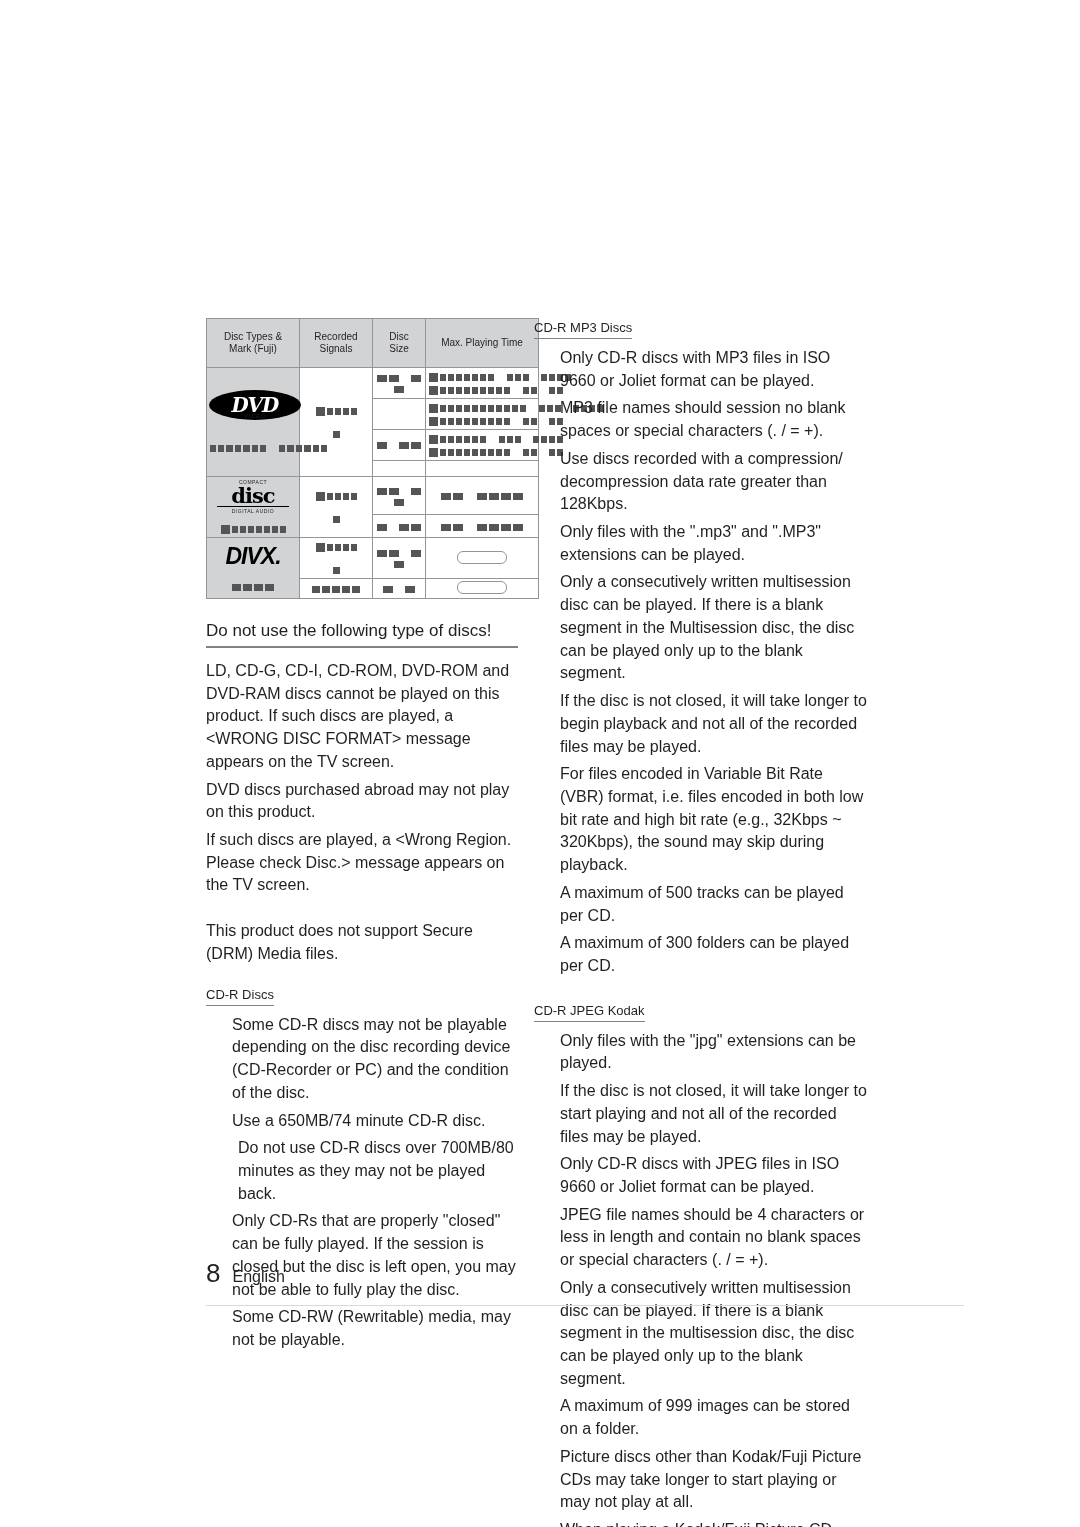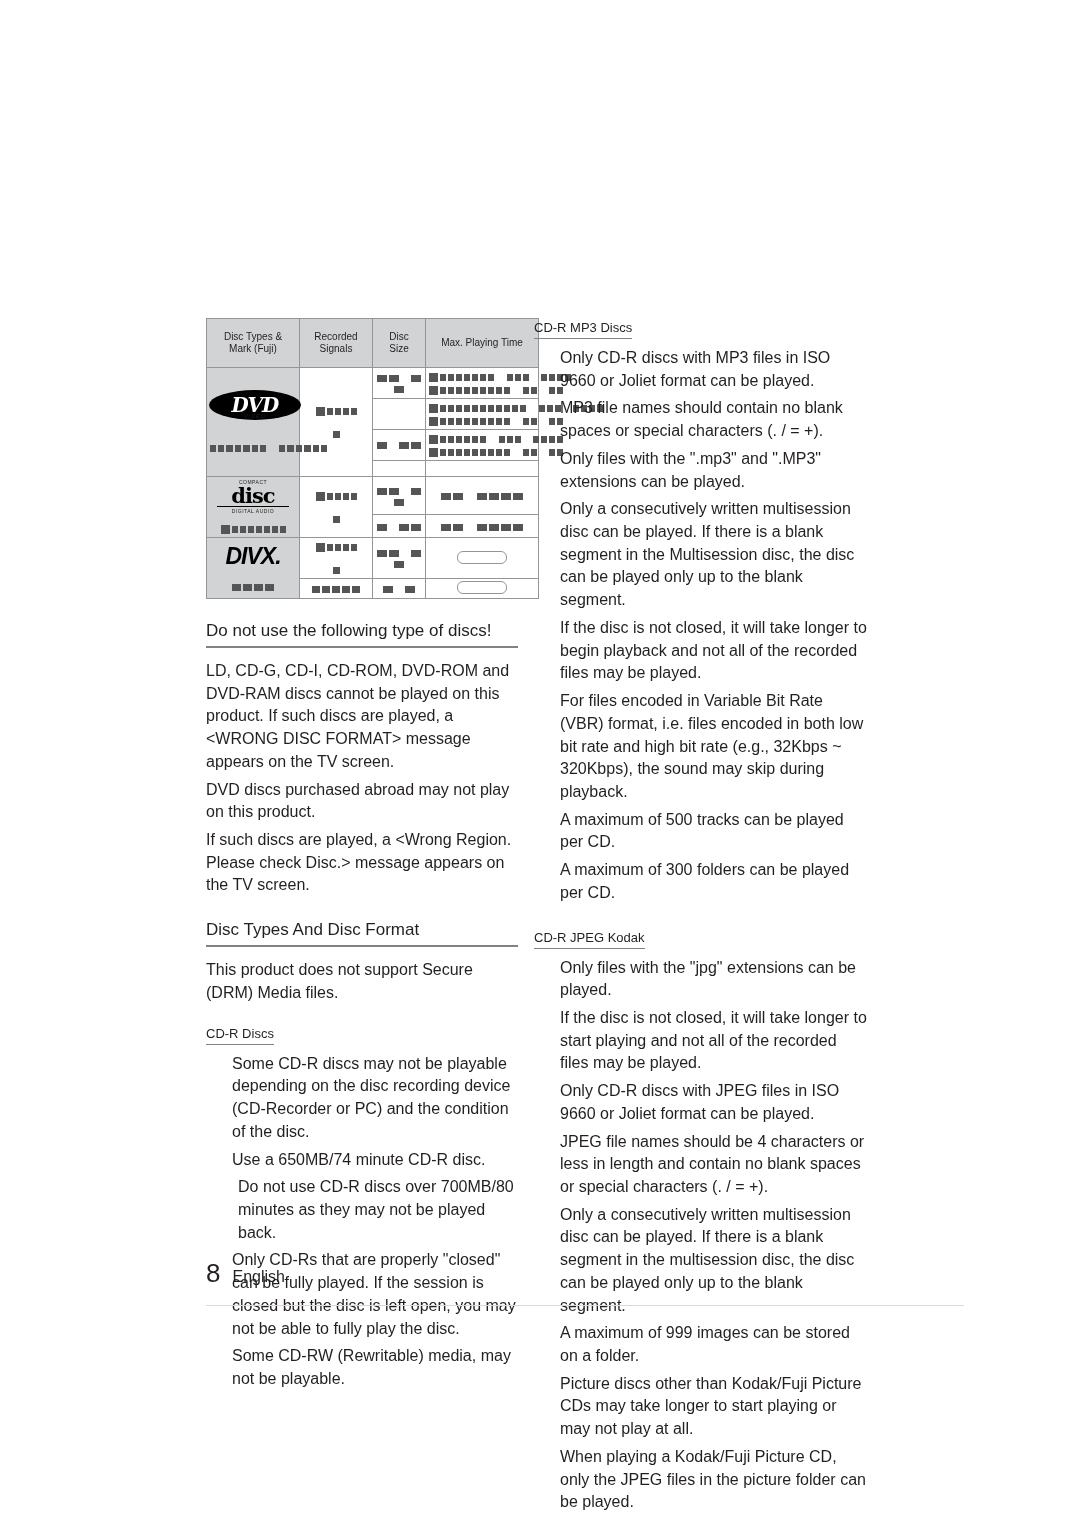--- a/index.html
+++ b/index.html
@@ -418,37 +418,37 @@
 
     <div class="spacer-18"></div>
 
     <h2 class="sec-head">Do not use the following type of discs!</h2>
     <p class="para">LD, CD-G, CD-I, CD-ROM, DVD-ROM and DVD-RAM discs cannot be played on this product. If such discs are played, a &lt;WRONG DISC FORMAT&gt; message appears on the TV screen.</p>
     <p class="para">DVD discs purchased abroad may not play on this product.</p>
     <p class="para">If such discs are played, a &lt;Wrong Region. Please check Disc.&gt; message appears on the TV screen.</p>
 
     <div class="spacer-18"></div>
 
-    <h2 class="sec-head">Disc Types And Disc Format</h2>
     <p class="para">This product does not support Secure (DRM) Media files.</p>
 
     <div class="spacer-14"></div>
 
     <h3 class="sub-head">CD-R Discs</h3>
     <p class="para indent">Some CD-R discs may not be playable depending on the disc recording device (CD-Recorder or PC) and the condition of the disc.</p>
     <p class="para indent">Use a 650MB/74 minute CD-R disc.</p>
     <p class="para indent2">Do not use CD-R discs over 700MB/80 minutes as they may not be played back.</p>
     <p class="para indent">Only CD-Rs that are properly "closed" can be fully played. If the session is closed but the disc is left open, you may not be able to fully play the disc.</p>
     <p class="para indent">Some CD-RW (Rewritable) media, may not be playable.</p>
   </div>
 
   <div class="col-right">
     <h3 class="sub-head">CD-R MP3 Discs</h3>
     <p class="para indent">Only CD-R discs with MP3 files in ISO 9660 or Joliet format can be played.</p>
-    <p class="para indent">MP3 file names should contain no blank spaces or special characters (. / = +).</p>
+    <p class="para indent">MP3 file names should session no blank spaces or special characters (. / = +).</p>
+    <p class="para indent">Use discs recorded with a compression/ decompression data rate greater than 128Kbps.</p>
     <p class="para indent">Only files with the ".mp3" and ".MP3" extensions can be played.</p>
     <p class="para indent">Only a consecutively written multisession disc can be played. If there is a blank segment in the Multisession disc, the disc can be played only up to the blank segment.</p>
     <p class="para indent">If the disc is not closed, it will take longer to begin playback and not all of the recorded files may be played.</p>
     <p class="para indent">For files encoded in Variable Bit Rate (VBR) format, i.e. files encoded in both low bit rate and high bit rate (e.g., 32Kbps ~ 320Kbps), the sound may skip during playback.</p>
     <p class="para indent">A maximum of 500 tracks can be played per CD.</p>
     <p class="para indent">A maximum of 300 folders can be played per CD.</p>
 
     <div class="spacer-18"></div>
 
     <h3 class="sub-head">CD-R JPEG Kodak</h3>

